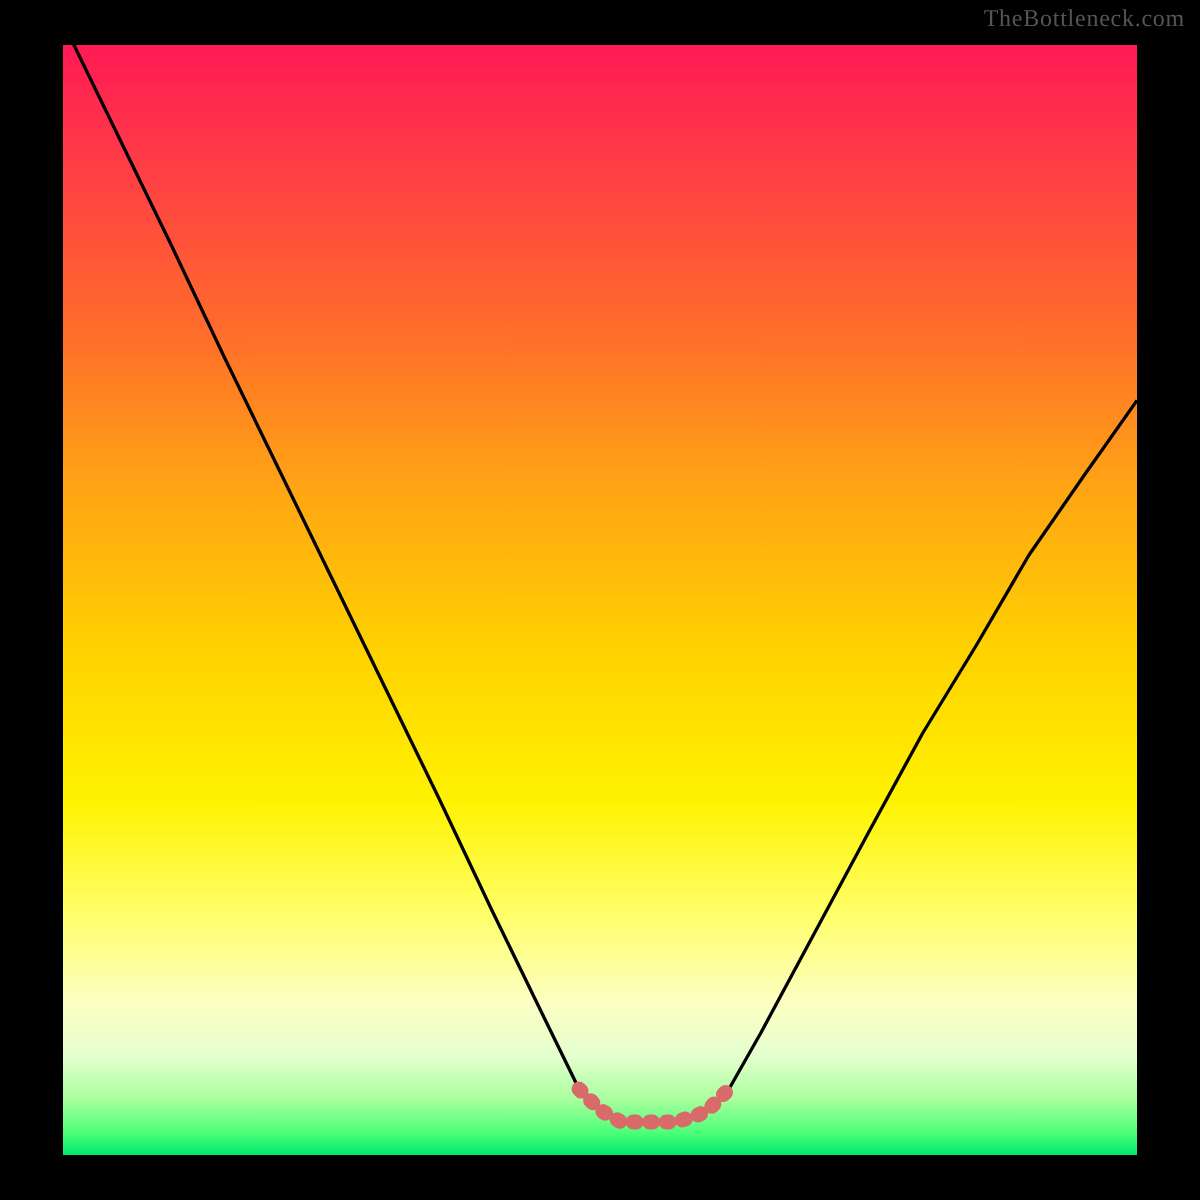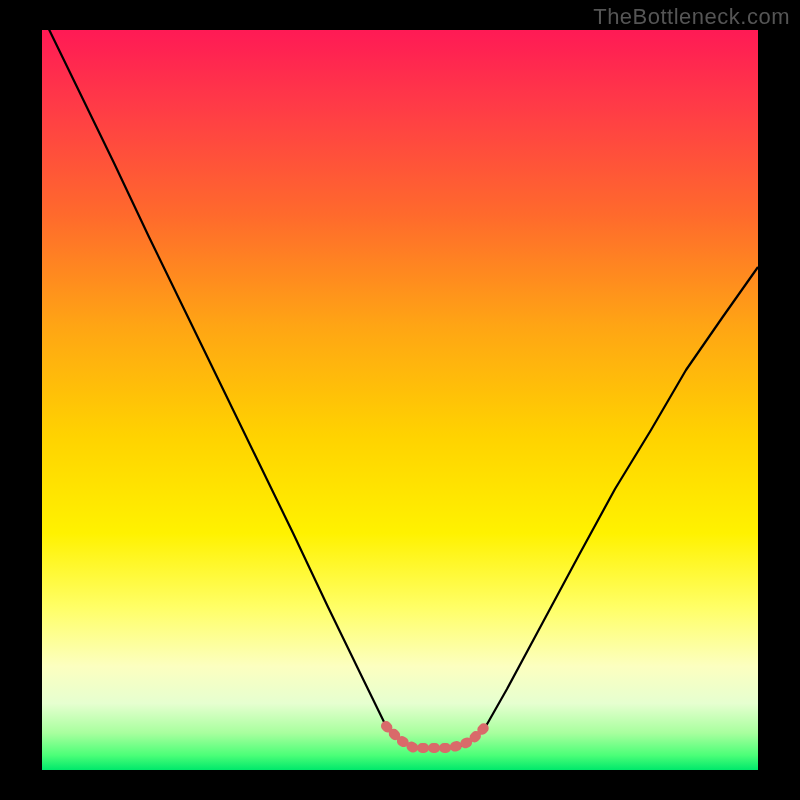--- a/index.html
+++ b/index.html
@@ -15,23 +15,24 @@
     position: relative;
     width: 800px;
     height: 800px;
     background: #000;
   }
   .watermark {
     position: absolute;
     top: 4px;
     right: 10px;
     color: #555;
-    font-size: 22px;
+    font-size: 16px;
     letter-spacing: 0.5px;
     z-index: 10;
+    font-family: Liberation Serif, serif;
   }
   .plot-area {
     position: absolute;
     left: 42px;
     top: 30px;
     width: 716px;
     height: 740px;
     overflow: hidden;
   }
   .gradient {

